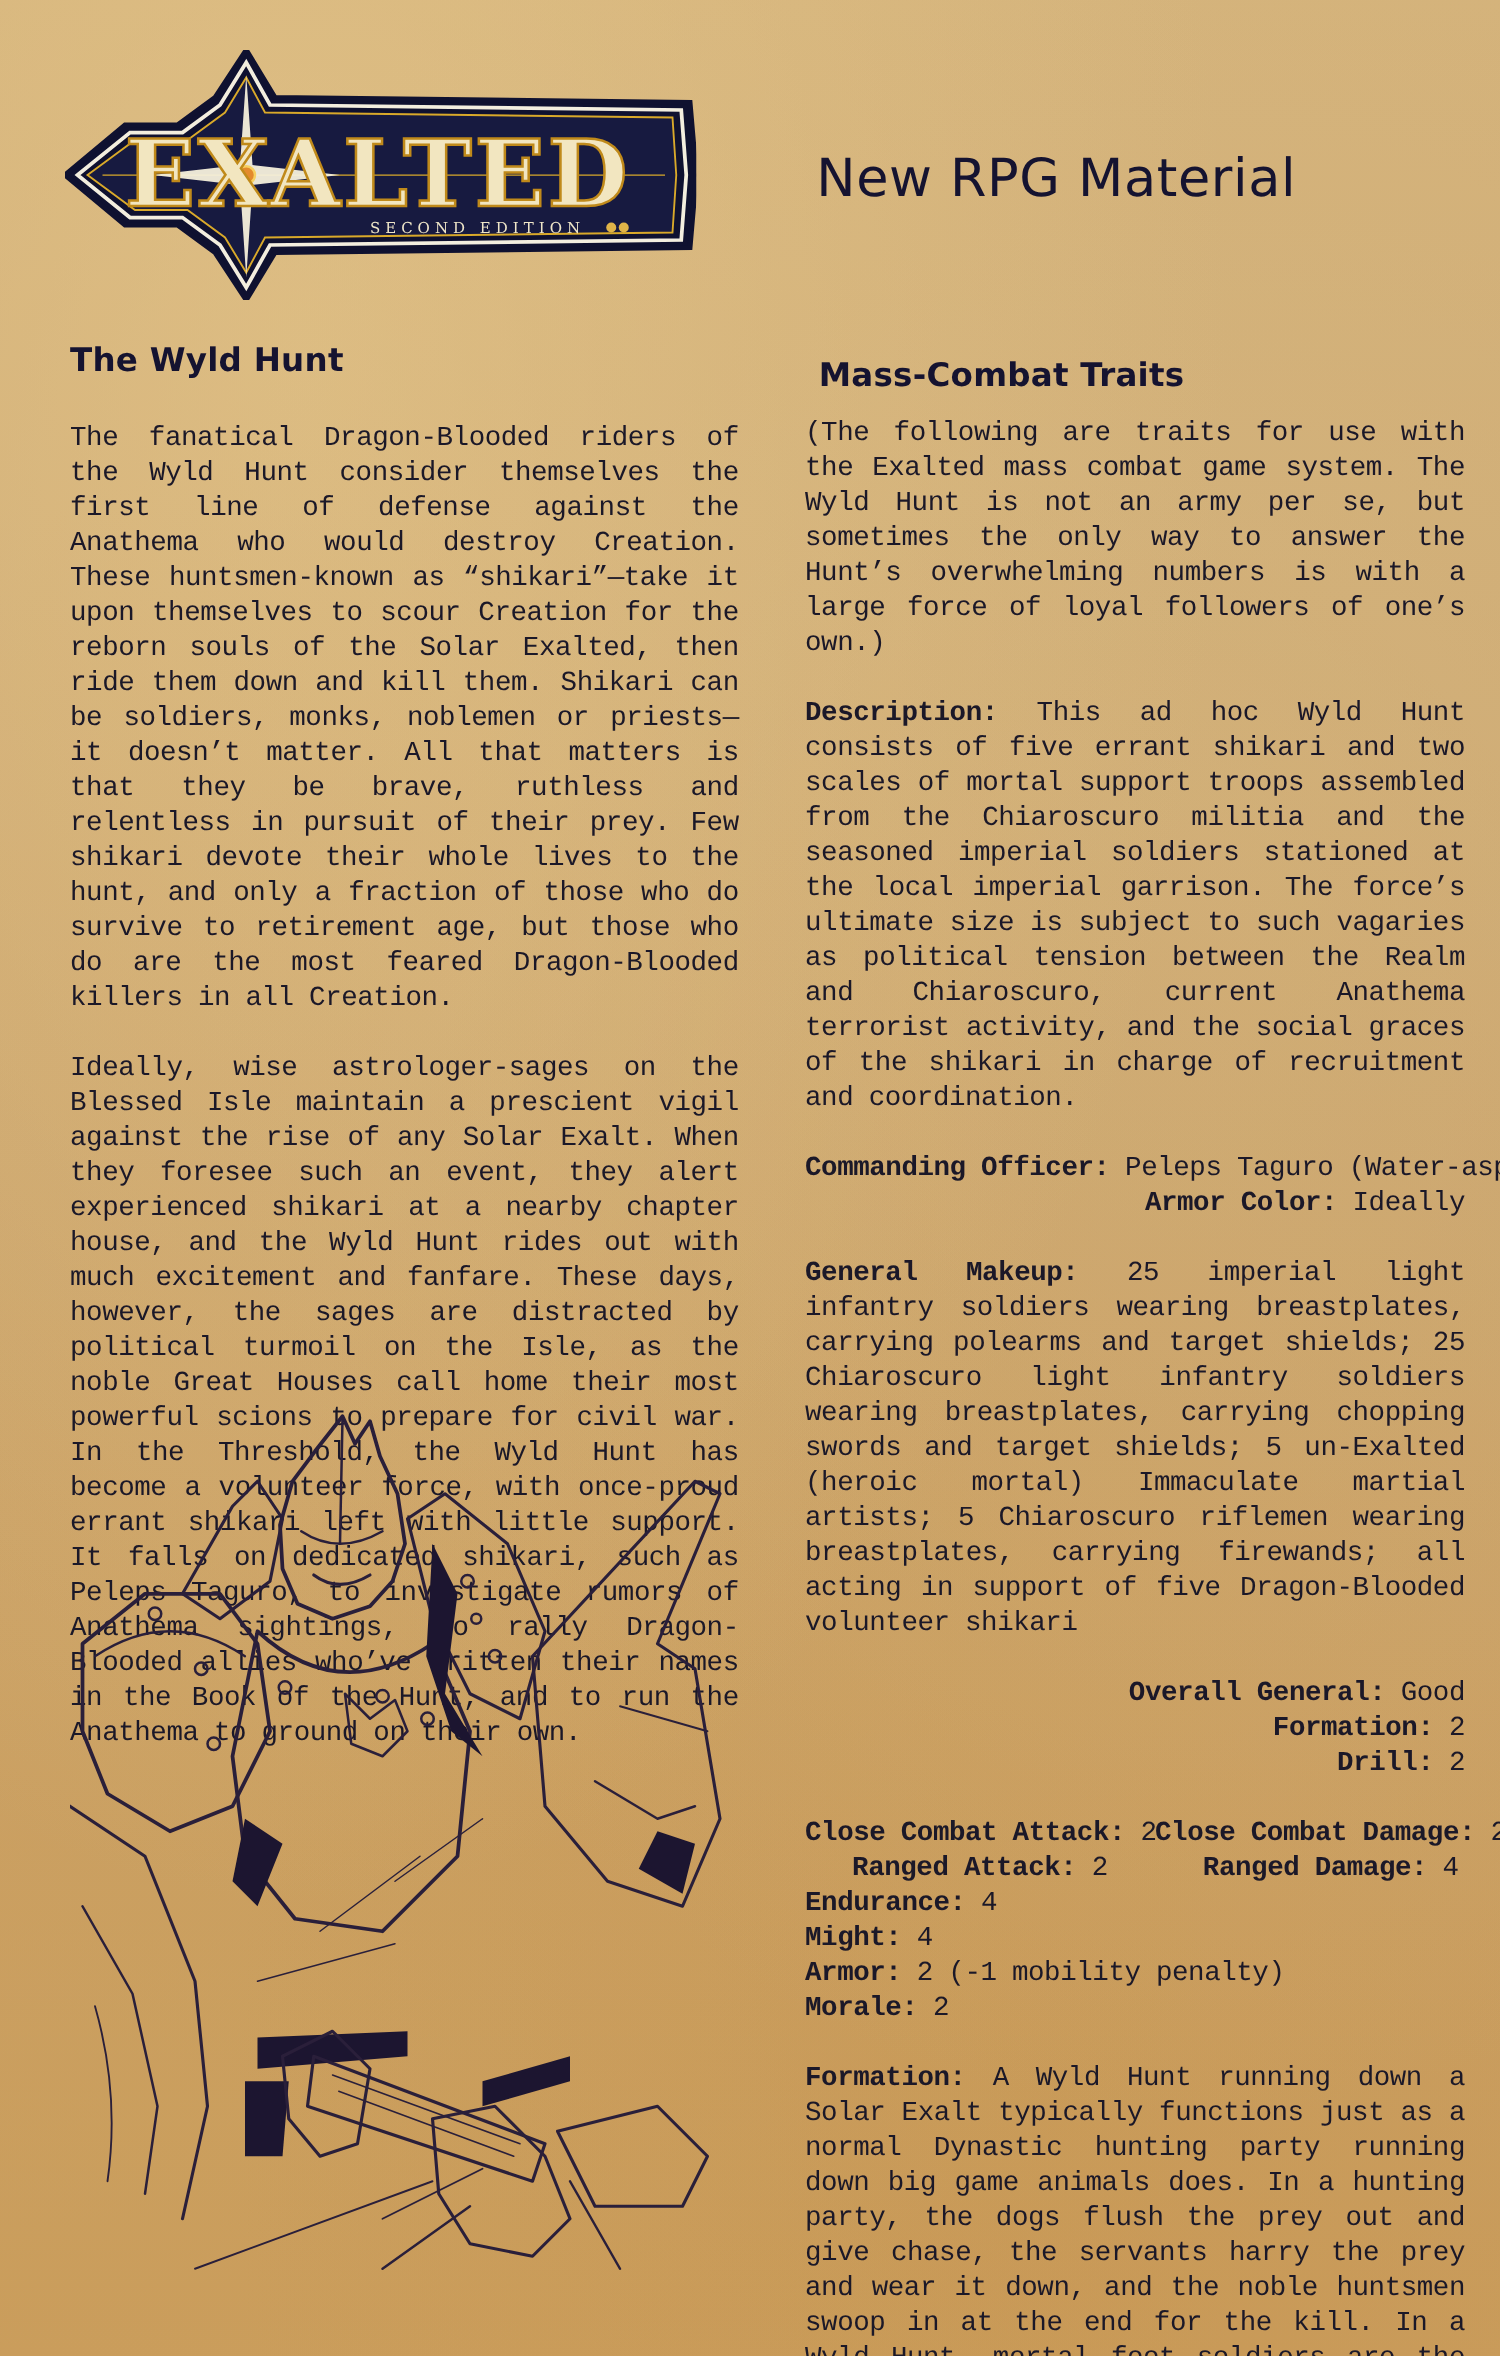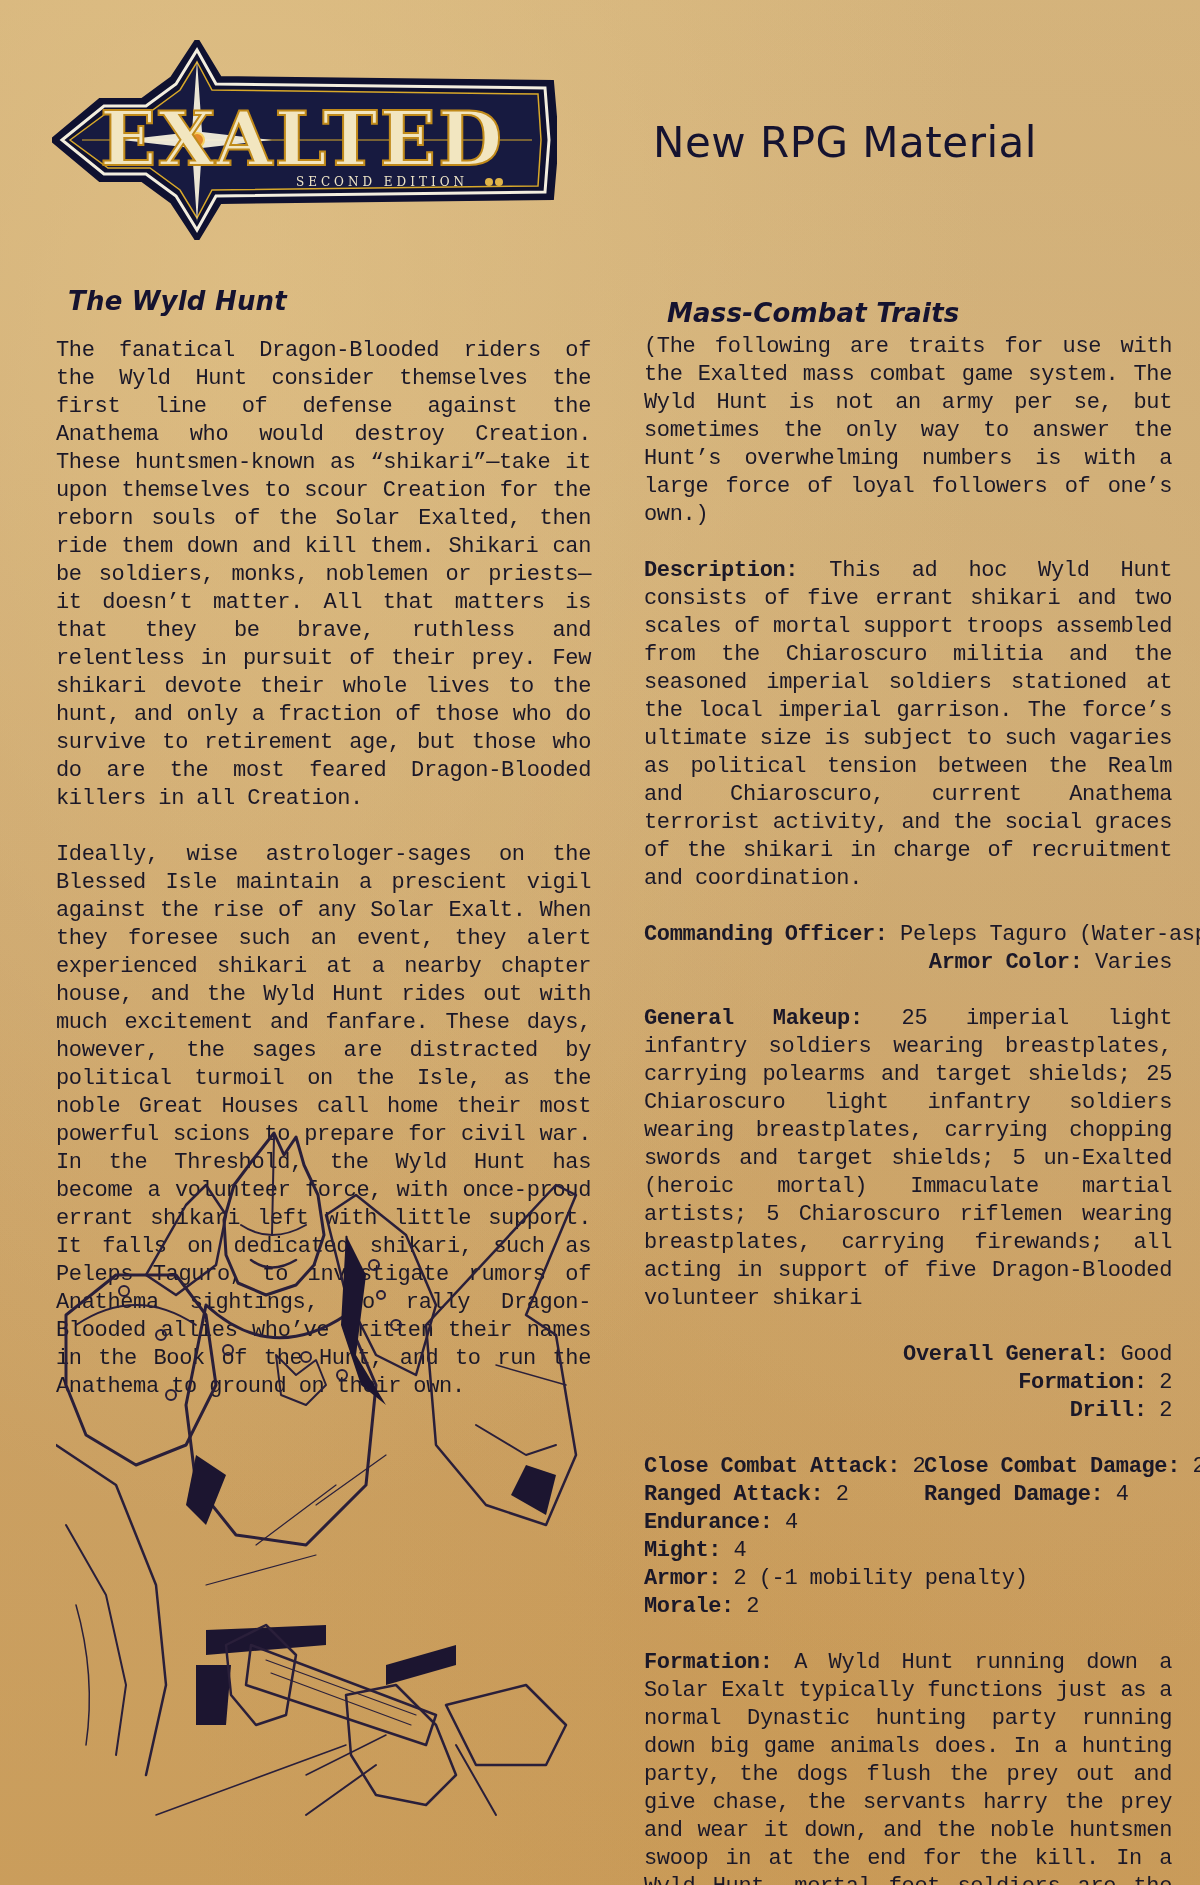--- a/index.html
+++ b/index.html
@@ -43,23 +43,22 @@
     color: #151330;
     font-weight: normal;
     margin: 0;
   }
   .section-heading {
     position: absolute;
     font-family: "DejaVu Sans", sans-serif;
     font-size: 26px;
     font-weight: bold;
     color: #151330;
-    margin: 12px;
+    margin: 0;
     letter-spacing: 0.2px;
-    font-style: italic;
   }
   #h-wyld { left: 56px; top: 274px; }
   #h-mass { left: 655px; top: 286px; }
 
   
   .col {
     position: absolute;
     font-family: Liberation Mono, monospace;
     font-size: 22px;
     line-height: 28px;
@@ -86,21 +85,21 @@
 
   .stat-block { margin: 0 0 28px 0; text-align: right; }
   .stat-line { display: block; white-space: nowrap; }
 
   .stat-grid {
     display: grid;
     grid-template-columns: 280px 1fr;
     margin: 0 0 28px 0;
     text-align: left;
   }
-  .stat-grid .stat-line { white-space: nowrap; }
+  .stat-grid .stat-line { white-space: nowrap; text-align: center; }
 
   
   .illustration {
     position: absolute;
     left: 56px;
     top: 1125px;
     width: 532px;
     height: 710px;
   }
 </style>
@@ -204,21 +203,21 @@
 
 <div class="col" id="right-col">
   <p>(The following are traits for use with the Exalted mass combat game system. The Wyld Hunt is not an army per se, but sometimes the only way to answer the Hunt’s overwhelming numbers is with a large force of loyal followers of one’s own.)</p>
 
   <p>
     <span class="lbl">Description:</span><span> This ad hoc Wyld Hunt consists of five errant shikari and two scales of mortal support troops assembled from the Chiaroscuro militia and the seasoned imperial soldiers stationed at the local imperial garrison. The force’s ultimate size is subject to such vagaries as political tension between the Realm and Chiaroscuro, current Anathema terrorist activity, and the social graces of the shikari in charge of recruitment and coordination.</span>
   </p>
 
   <div class="stat-block">
     <span class="stat-line"><span class="lbl">Commanding Officer:</span><span> Peleps Taguro (Water-aspected)</span></span>
-    <span class="stat-line"><span class="lbl">Armor Color:</span><span> Varies</span></span>
+    <span class="stat-line"><span class="lbl">Armor Color:</span><span> Ideally</span></span>
   </div>
 
   <p>
     <span class="lbl">General Makeup:</span><span> 25 imperial light infantry soldiers wearing breastplates, carrying polearms and target shields; 25 Chiaroscuro light infantry soldiers wearing breastplates, carrying chopping swords and target shields; 5 un-Exalted (heroic mortal) Immaculate martial artists; 5 Chiaroscuro riflemen wearing breastplates, carrying firewands; all acting in support of five Dragon-Blooded volunteer shikari</span>
   </p>
 
   <div class="stat-block">
     <span class="stat-line"><span class="lbl">Overall General:</span><span> Good</span></span>
     <span class="stat-line"><span class="lbl">Formation:</span><span> 2</span></span>
     <span class="stat-line"><span class="lbl">Drill:</span><span> 2</span></span>

